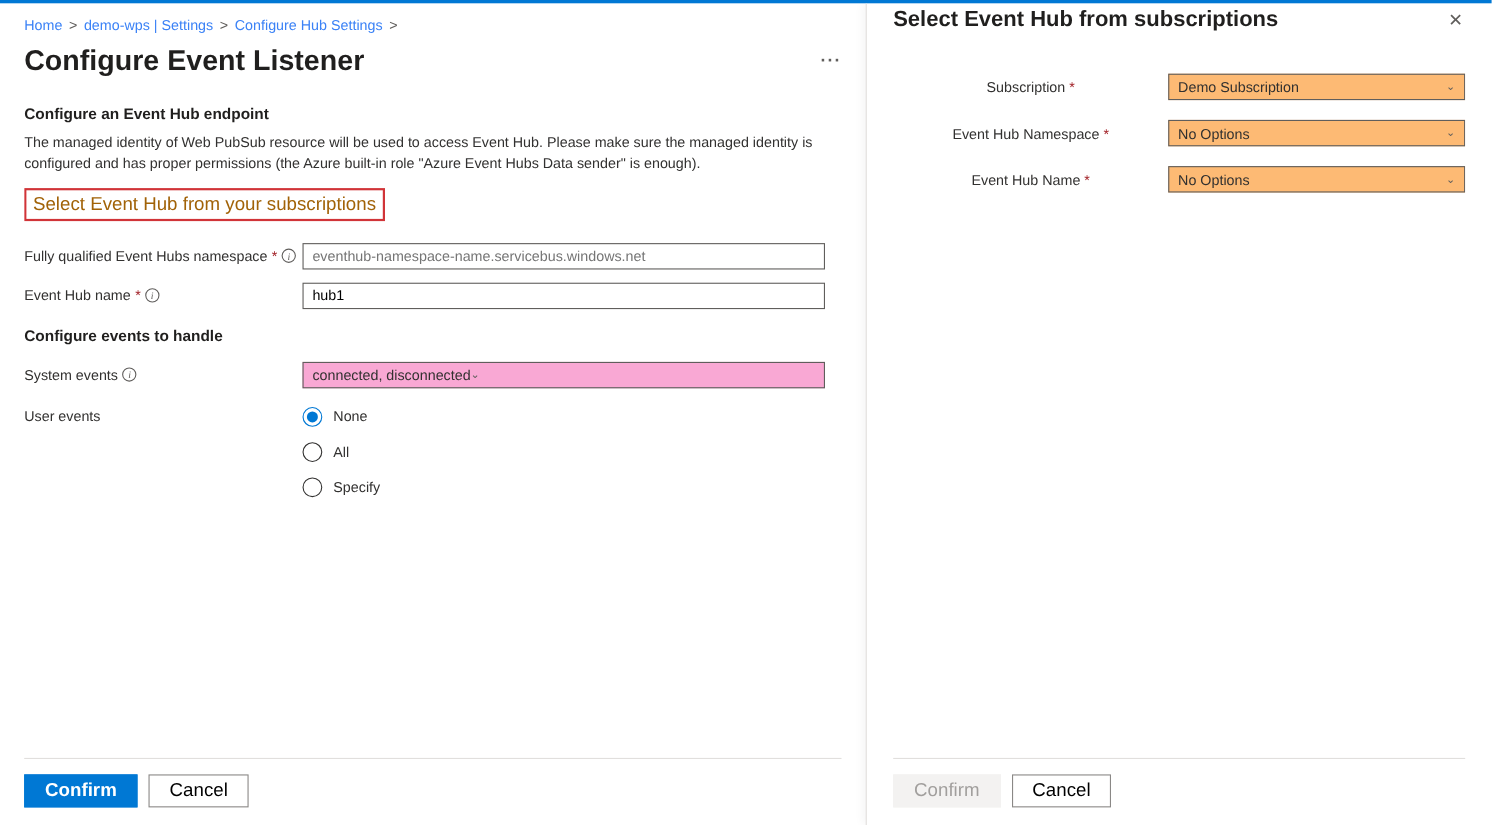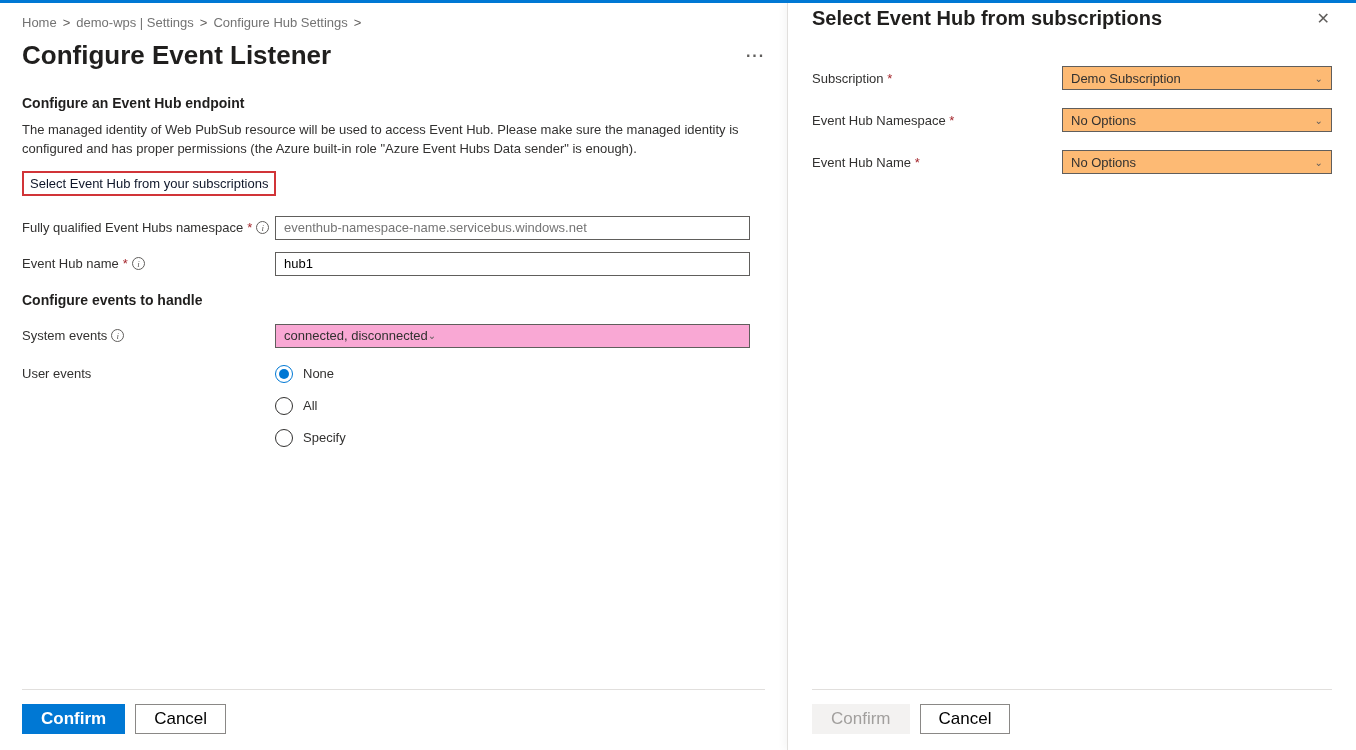--- a/index.html
+++ b/index.html
@@ -30,21 +30,21 @@
       display: flex;
       flex-direction: column;
     }
     .breadcrumb {
       display: flex;
       align-items: center;
       gap: 6px;
       font-size: 13px;
       margin-bottom: 10px;
     }
-    .breadcrumb a { color: #737373; text-decoration: none; cursor: pointer; }
+    .breadcrumb a { color: #3b82f6; text-decoration: none; cursor: pointer; }
     .breadcrumb .sep { color: #605e5c; }
     .page-title {
       font-size: 26px;
       font-weight: 600;
       color: #201f1e;
       margin-bottom: 24px;
       display: flex;
       align-items: center;
       gap: 12px;
       justify-content: space-between;
@@ -62,21 +62,21 @@
       line-height: 1.45;
       margin-bottom: 12px;
       max-width: 720px;
     }
     .link-box {
       display: inline-block;
       border: 2px solid #d13438;
       padding: 3px 6px;
       margin-bottom: 20px;
     }
-    .link-box a { color: #0f172a; text-decoration: none; cursor: pointer; font-size: 13px; }
+    .link-box a { color: #a16207; text-decoration: none; cursor: pointer; font-size: 17px; }
     .form-row {
       display: flex;
       align-items: center;
       margin-bottom: 12px;
     }
     .form-label {
       width: 253px;
       font-size: 13px;
       color: #323130;
       display: flex;
@@ -189,20 +189,21 @@
     .close-btn {
       font-size: 16px;
       color: #605e5c;
       cursor: pointer;
       padding: 2px;
     }
     .side-form-row {
       display: flex;
       align-items: center;
       margin-bottom: 18px;
+      text-align: center;
     }
     .side-label {
       width: 250px;
       font-size: 13px;
       color: #323130;
     }
     .side-select {
       flex: 1;
       max-width: 295px;
       height: 24px;

